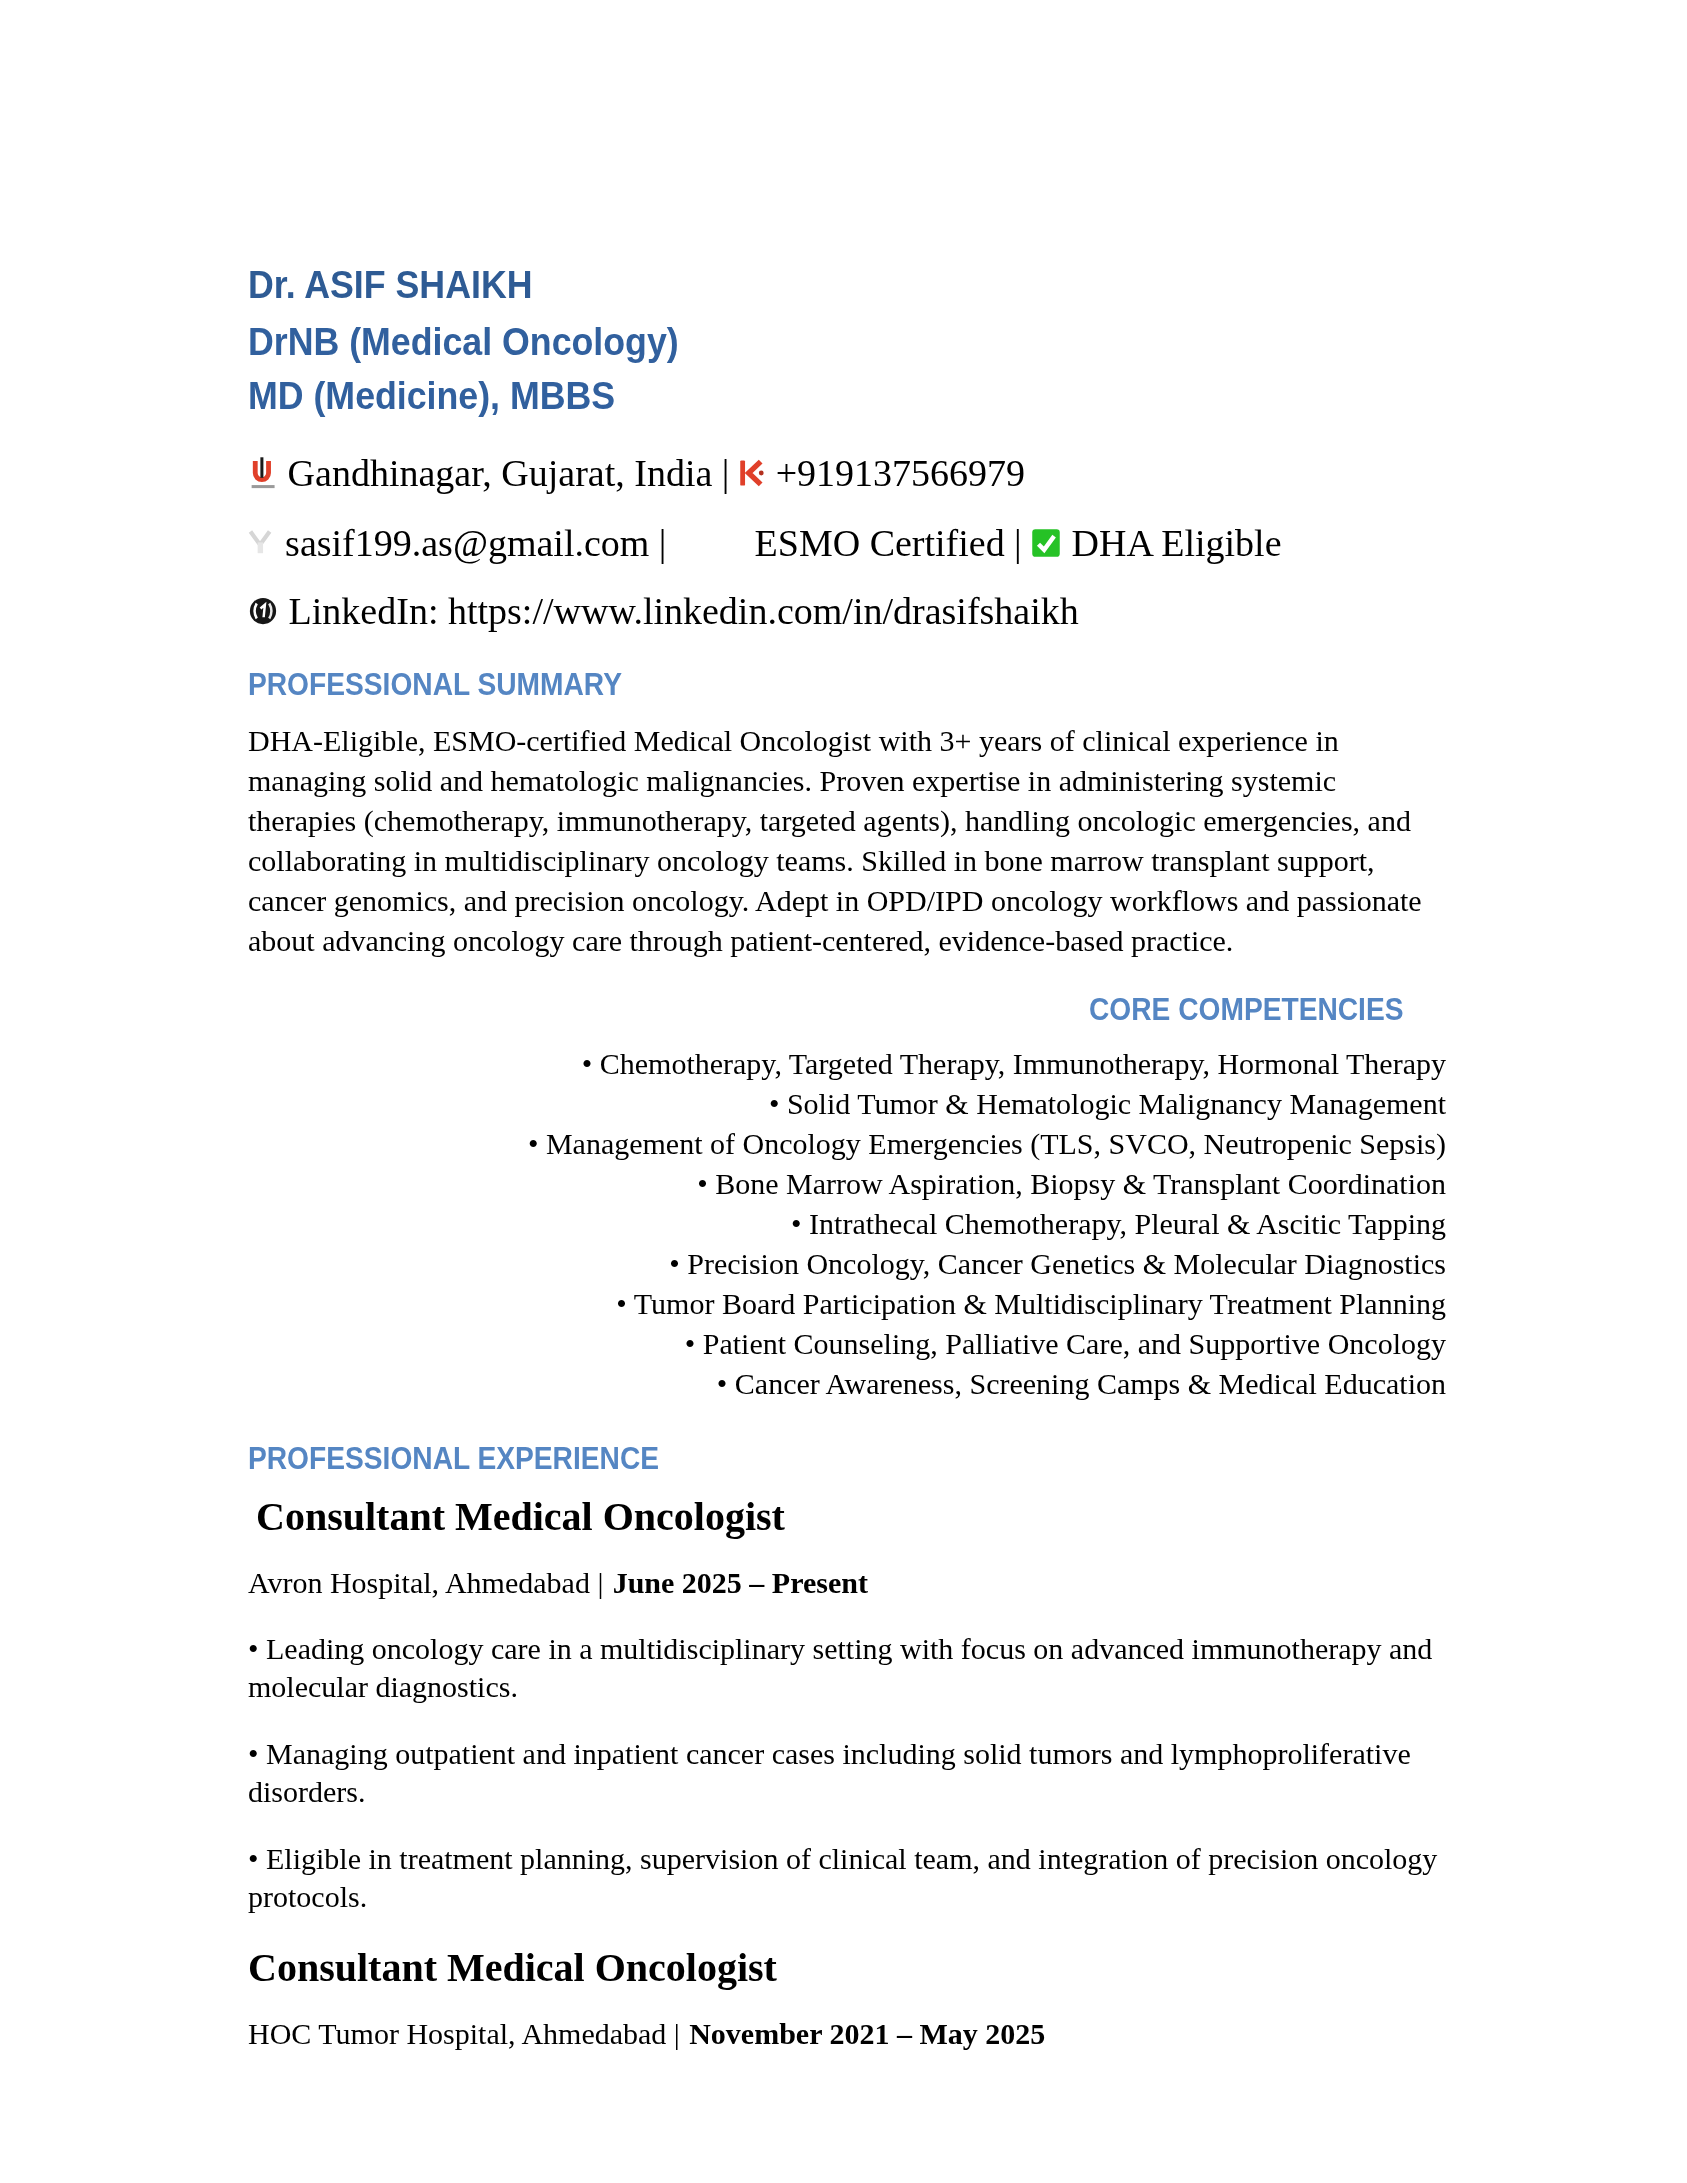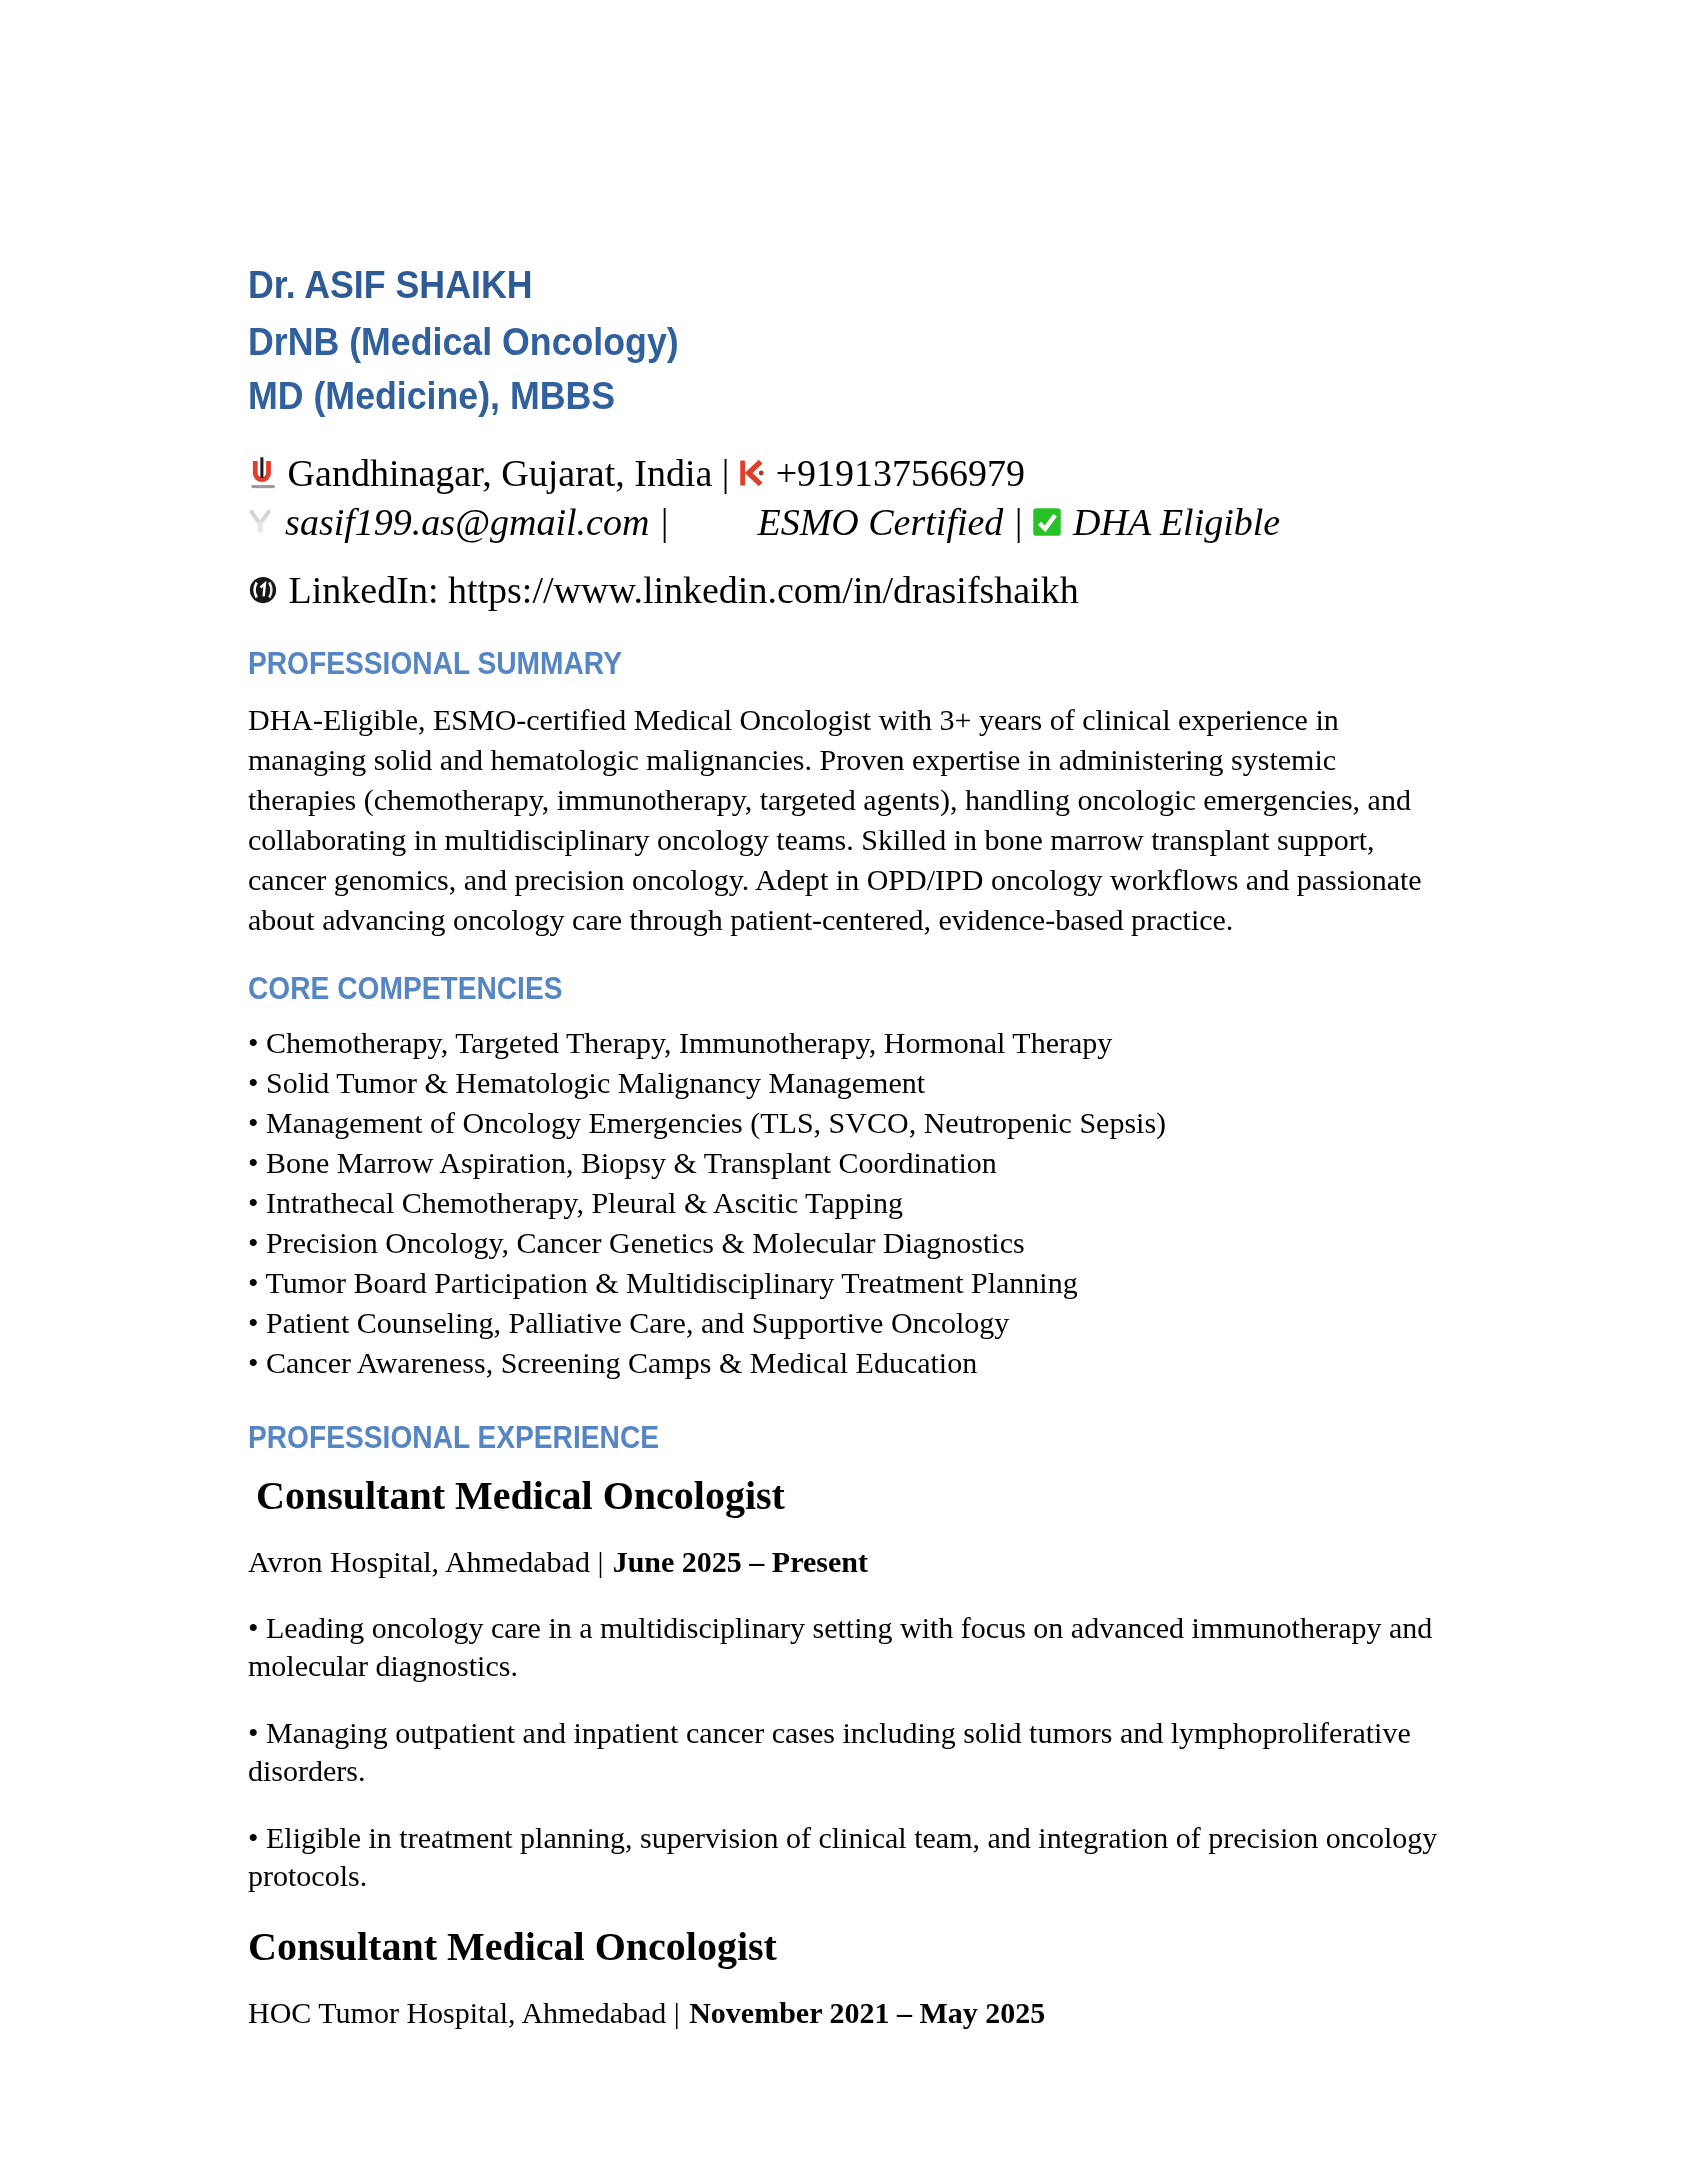--- a/index.html
+++ b/index.html
@@ -49,32 +49,32 @@
     line-height: 36px;
     display: flex;
     align-items: center;
     white-space: pre;
   }
   .contact-row .sep { padding: 0 9.3px; }
   .icon { display: inline-flex; align-items: center; justify-content: center; margin-right: 10.6px; }
   .icon svg { display: block; }
   .gap-wide { display: inline-block; width: 79px; }
   .contact-1 { margin-top: 42px; }
-  .contact-2 { margin-top: 13px; font-style: italic; }
+  .contact-2 { margin-top: 34px; }
   .contact-3 { margin-top: 32px; }
   
   .summary-sec { margin-top: 37px; }
   .summary-text {
     margin-top: 10.6px;
     font-size: 30px;
     line-height: 40px;
     width: 1197px;
   }
   
-  .comp-sec { margin-top: 30px; }
+  .comp-sec { margin-top: 30px; text-align: right; }
   .comp-list { margin-top: 9.3px; }
   .comp-item { font-size: 30px; line-height: 40px; }
   
   .exp-sec { margin-top: 36px; }
   .job-title {
     font-size: 40px;
     font-weight: bold;
     line-height: 37px;
     margin-top: 14.6px;
   }

